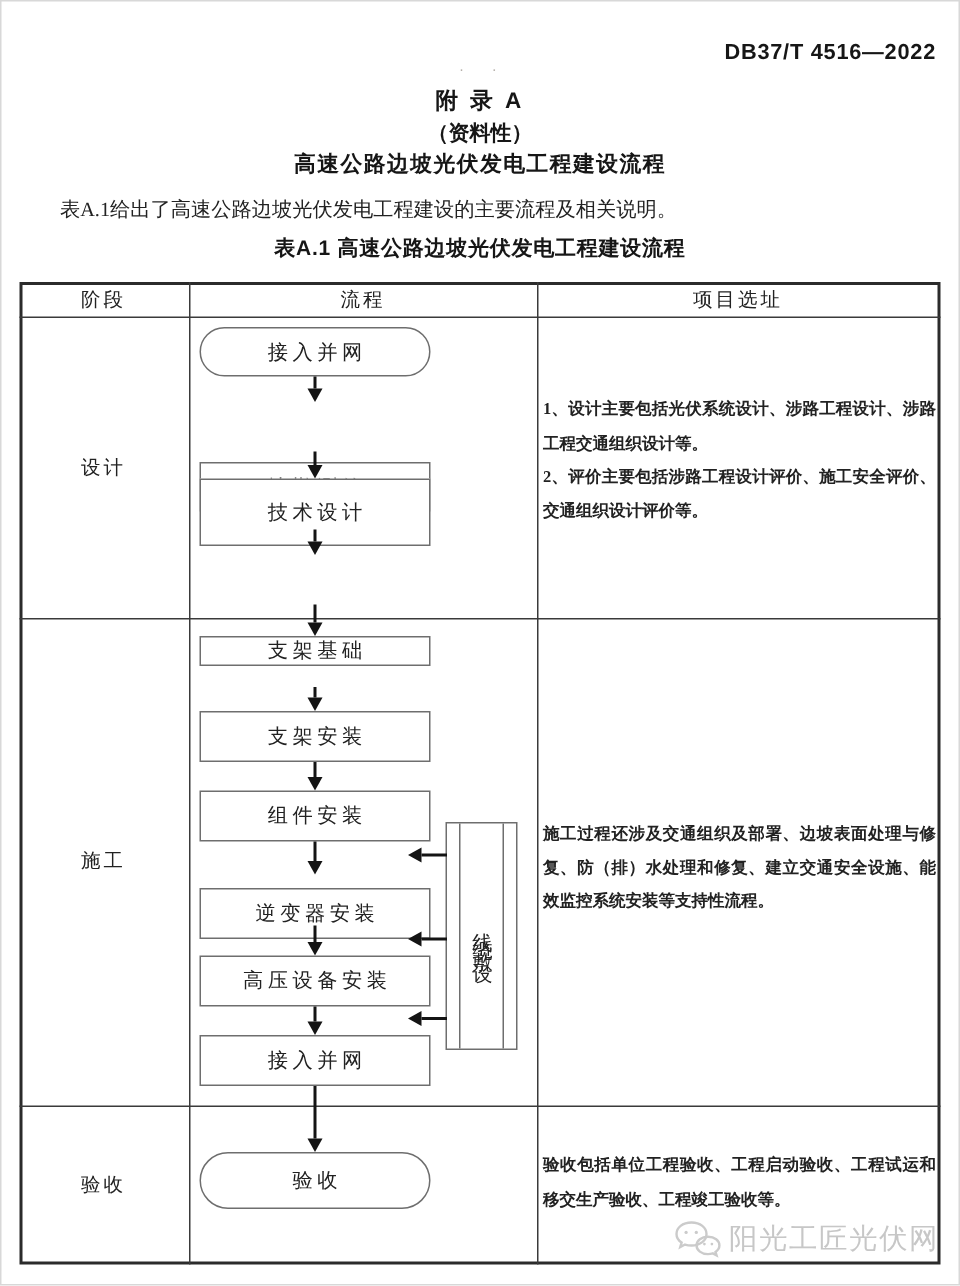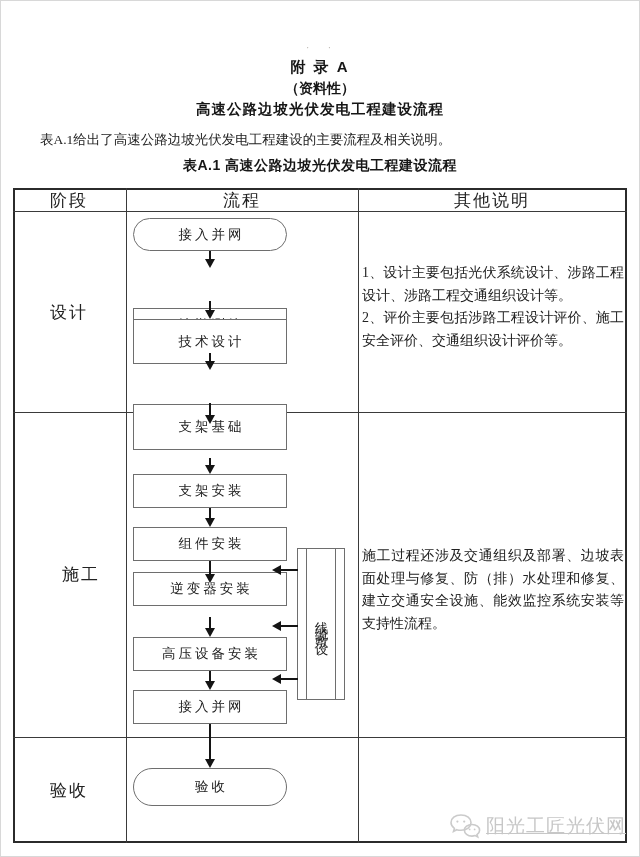--- a/index.html
+++ b/index.html
@@ -30,21 +30,21 @@
   .tbl{position:absolute;left:13px;top:188px;width:614px;height:655px;
     border:2px solid #2b2b2b;box-sizing:border-box;}
   .vline,.hline{position:absolute;background:#3a3a3a;}
   .vline{width:1px;top:188px;height:655px;}
   .v1{left:126px;} .v2{left:358px;}
   .hline{height:1px;left:13px;width:614px;}
   .hh{top:211px;} .h1{top:412px;} .h2{top:737px;}
 
   .cell-label{
     position:absolute;transform:translate(-50%,-50%);
-    font-size:17px;letter-spacing:2px;color:#222;white-space:nowrap;
+    font-size:13px;letter-spacing:2px;color:#222;white-space:nowrap;
   }
 
   
   .fbox{
     position:absolute;left:133px;width:154px;box-sizing:border-box;
     border:1px solid #6e6e6e;background:#fff;
     display:flex;align-items:center;justify-content:center;
     font-size:13.5px;letter-spacing:3px;color:#222;text-indent:3px;
   }
   .stadium{border-radius:18px;}
@@ -64,72 +64,73 @@
     display:flex;align-items:center;justify-content:center;
   }
   .cable .il{position:absolute;top:0;bottom:0;width:1px;background:#6e6e6e;}
   .il-l{left:8px;} .il-r{right:8px;}
   .cable .vtext{
     writing-mode:vertical-rl;text-orientation:upright;
     font-size:13.5px;letter-spacing:7px;color:#222;
   }
 
   
-  .notes{position:absolute;left:362px;width:262px;font-size:14px;
-    line-height:22.5px;color:#222;text-align:justify;}
+  .notes{position:absolute;left:362px;width:262px;font-size:11px;
+    line-height:22.5px;color:#222;text-align:justify;font-weight:bold;}
   .notes p{margin:0;}
   .n-design{top:262px;} .n-constr{top:545px;} .n-accept{top:766px;}
 
   
   .watermark{
     position:absolute;right:14px;top:812px;height:28px;
     display:flex;align-items:center;gap:5px;color:#c7c7c7;
   }
   .watermark .wm-text{
     font-family:"Liberation Sans","DejaVu Sans",sans-serif;
-    font-size:19px;letter-spacing:1px;white-space:nowrap;text-decoration:underline;
+    font-size:19px;letter-spacing:1px;white-space:nowrap;
   }
 </style>
 </head>
 <body>
 
 <div class="page">
 
+  <div class="doc-code">DB37/T 4516—2022</div>
   <div class="specks">·&nbsp;·</div>
 
   <div class="t-center t-appendix">附  录  A</div>
   <div class="t-center t-informative">（资料性）</div>
   <div class="t-center t-heading">高速公路边坡光伏发电工程建设流程</div>
 
   <div class="intro">表A.1给出了高速公路边坡光伏发电工程建设的主要流程及相关说明。</div>
 
   <div class="t-center caption">表A.1 高速公路边坡光伏发电工程建设流程</div>
 
   <div class="tbl"></div>
   <div class="vline v1"></div>
   <div class="vline v2"></div>
   <div class="hline hh"></div>
   <div class="hline h1"></div>
   <div class="hline h2"></div>
 
   <div class="cell-label" style="left:69px;top:200px;">阶段</div>
   <div class="cell-label" style="left:242px;top:200px;">流程</div>
-  <div class="cell-label" style="left:492px;top:200px;">其他说明</div>
+  <div class="cell-label" style="left:492px;top:200px;">项目选址</div>
 
   <div class="cell-label" style="left:69px;top:312px;">设计</div>
-  <div class="cell-label" style="left:69px;top:574px;margin-left:12px;">施工</div>
+  <div class="cell-label" style="left:69px;top:574px;">施工</div>
   <div class="cell-label" style="left:69px;top:790px;">验收</div>
 
   <div class="fbox stadium" style="top:218px;height:33px;">接入并网</div>
   <div class="fbox" style="top:268px;height:33px;margin-top:40px;">地勘测绘</div>
   <div class="fbox" style="top:319px;height:45px;">技术设计</div>
-  <div class="fbox" style="top:404px;height:46px;">支架基础</div>
+  <div class="fbox" style="top:424px;height:20px;">支架基础</div>
   <div class="fbox" style="top:474px;height:34px;">支架安装</div>
   <div class="fbox" style="top:527px;height:34px;">组件安装</div>
-  <div class="fbox" style="top:572px;height:34px;">逆变器安装</div>
+  <div class="fbox" style="top:592px;height:34px;">逆变器安装</div>
   <div class="fbox" style="top:637px;height:34px;">高压设备安装</div>
   <div class="fbox" style="top:690px;height:34px;">接入并网</div>
   <div class="fbox stadium" style="top:768px;height:38px;border-radius:19px;">验收</div>
 
   <div class="varrow" style="top:251px;height:8px;"></div>
   <div class="varrow" style="top:301px;height:9px;"></div>
   <div class="varrow" style="top:353px;height:8px;"></div>
   <div class="varrow" style="top:403px;height:12px;"></div>
   <div class="varrow" style="top:458px;height:7px;"></div>
   <div class="varrow" style="top:508px;height:10px;"></div>
@@ -147,20 +148,23 @@
   <div class="harrow" style="top:625px;"></div>
   <div class="harrow" style="top:678px;"></div>
 
   <div class="notes n-design">
     <p>1、设计主要包括光伏系统设计、涉路工程设计、涉路工程交通组织设计等。</p>
     <p>2、评价主要包括涉路工程设计评价、施工安全评价、交通组织设计评价等。</p>
   </div>
   <div class="notes n-constr">
     <p>施工过程还涉及交通组织及部署、边坡表面处理与修复、防（排）水处理和修复、建立交通安全设施、能效监控系统安装等支持性流程。</p>
   </div>
+  <div class="notes n-accept">
+    <p>验收包括单位工程验收、工程启动验收、工程试运和移交生产验收、工程竣工验收等。</p>
+  </div>
 
   <div class="watermark">
     <svg width="32" height="27" viewBox="0 0 32 27">
       <g fill="none" stroke="#cbcbcb" stroke-width="1.6">
         <path d="M12 2 C6 2 2 5.4 2 9.6 c0 2.4 1.3 4.4 3.4 5.8 l-.9 3 3.2-1.7 c1.3.4 2.8.6 4.3.6 5.9 0 10-3.4 10-7.7 C22 5.4 17.9 2 12 2 Z"></path>
         <path d="M23 11.5 c-4.4 0-7.6 2.6-7.6 5.8 0 3.2 3.2 5.8 7.6 5.8 1.1 0 2.2-.2 3.2-.5 l2.5 1.3-.7-2.3 c1.6-1.1 2.6-2.6 2.6-4.3 0-3.2-3.2-5.8-7.6-5.8 Z"></path>
       </g>
       <g fill="#cbcbcb">
         <circle cx="8.4" cy="8.6" r="1.1"></circle>
         <circle cx="15.2" cy="8.6" r="1.1"></circle>

